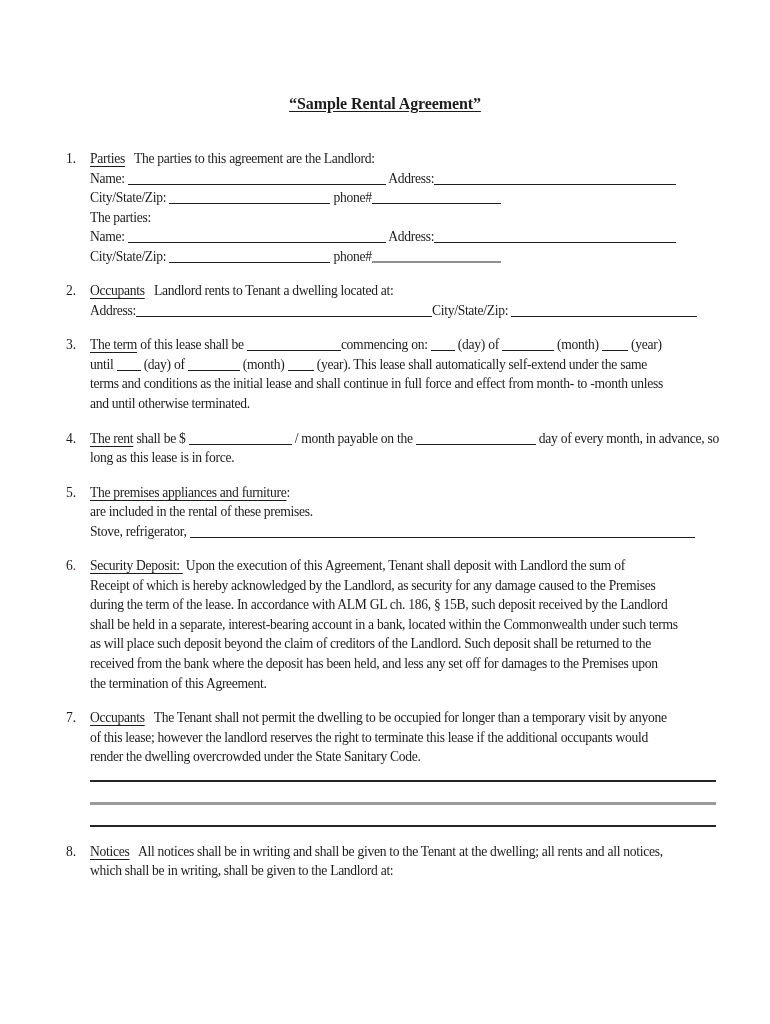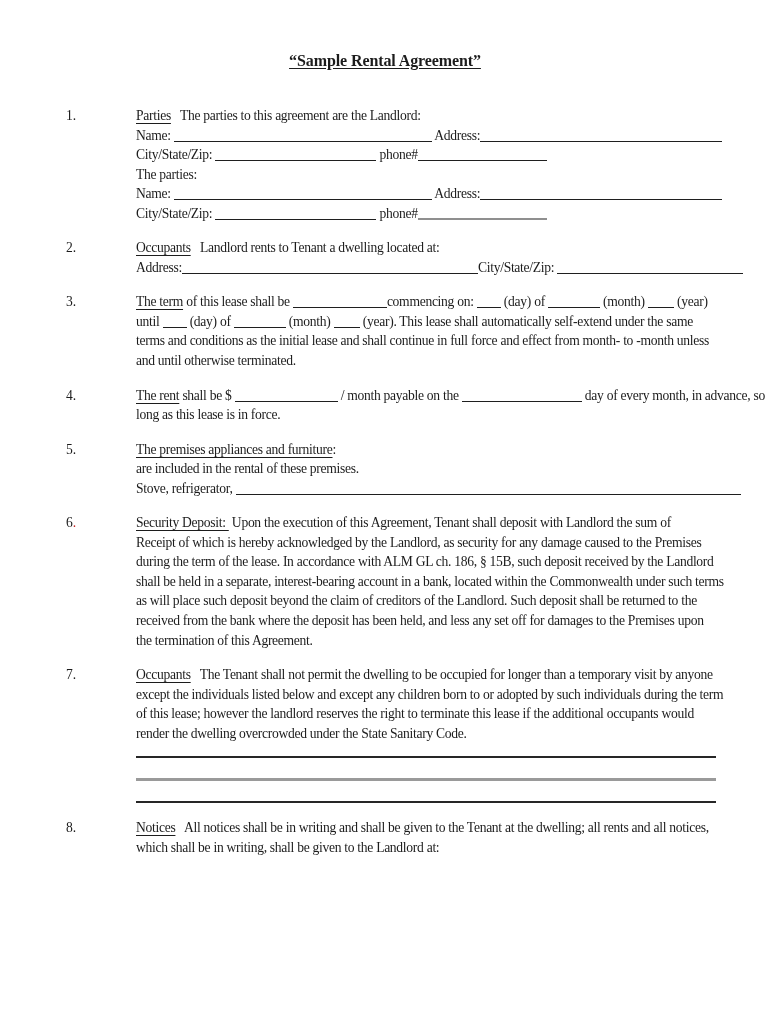--- a/index.html
+++ b/index.html
@@ -6,33 +6,33 @@
   .page {
     position:relative;
     width:770px; height:1024px;
     background:#ffffff;
     overflow:hidden;
     font-family:"Liberation Serif","DejaVu Serif",serif;
     color:#1c1c1c;
   }
   .title {
     margin:0;
-    padding-top:52px;
+    padding-top:95px;
     text-align:center;
     font-size:16px;
     font-weight:700;
     letter-spacing:-0.1px;
     text-decoration:underline;
     text-underline-offset:2px;
   }
   .content { margin:36px 54px 0 66px; }
   .item { display:flex; margin-bottom:15px; }
   .item:last-child { margin-bottom:0; }
   .num { width:24px; flex:none; font-size:13.6px; line-height:19.55px; }
-  .body { flex:1; min-width:0;margin-left:46px; }
+  .body { flex:1; min-width:0; }
   .line {
     white-space:pre;
     font-size:13.6px;
     line-height:19.55px;
     letter-spacing:-0.3px;
   }
   .head { text-decoration:underline; text-underline-offset:2.5px; }
   .blank {
     display:inline-block;
     height:12px;
@@ -103,21 +103,20 @@
           <div class="line"><span>shall be held in a separate, interest-bearing account in a bank, located within the Commonwealth under such terms</span></div>
           <div class="line"><span>as will place such deposit beyond the claim of creditors of the Landlord. Such deposit shall be returned to the</span></div>
           <div class="line"><span>received from the bank where the deposit has been held, and less any set off for damages to the Premises upon</span></div>
           <div class="line"><span>the termination of this Agreement.</span></div>
         </div>
       </div>
       <div class="item">
         <div class="num">7.</div>
         <div class="body">
           <div class="line"><span class="head">Occupants</span><span>   The Tenant shall not permit the dwelling to be occupied for longer than a temporary visit by anyone</span></div>
-          <div class="line"><span>except the individuals listed below and except any children born to or adopted by such individuals during the term</span></div>
           <div class="line"><span>of this lease; however the landlord reserves the right to terminate this lease if the additional occupants would</span></div>
           <div class="line"><span>render the dwelling overcrowded under the State Sanitary Code.</span></div>
           <div class="rules">
             <div class="rule"></div>
             <div class="rule gray"></div>
             <div class="rule"></div>
           </div>
         </div>
       </div>
       <div class="item">

